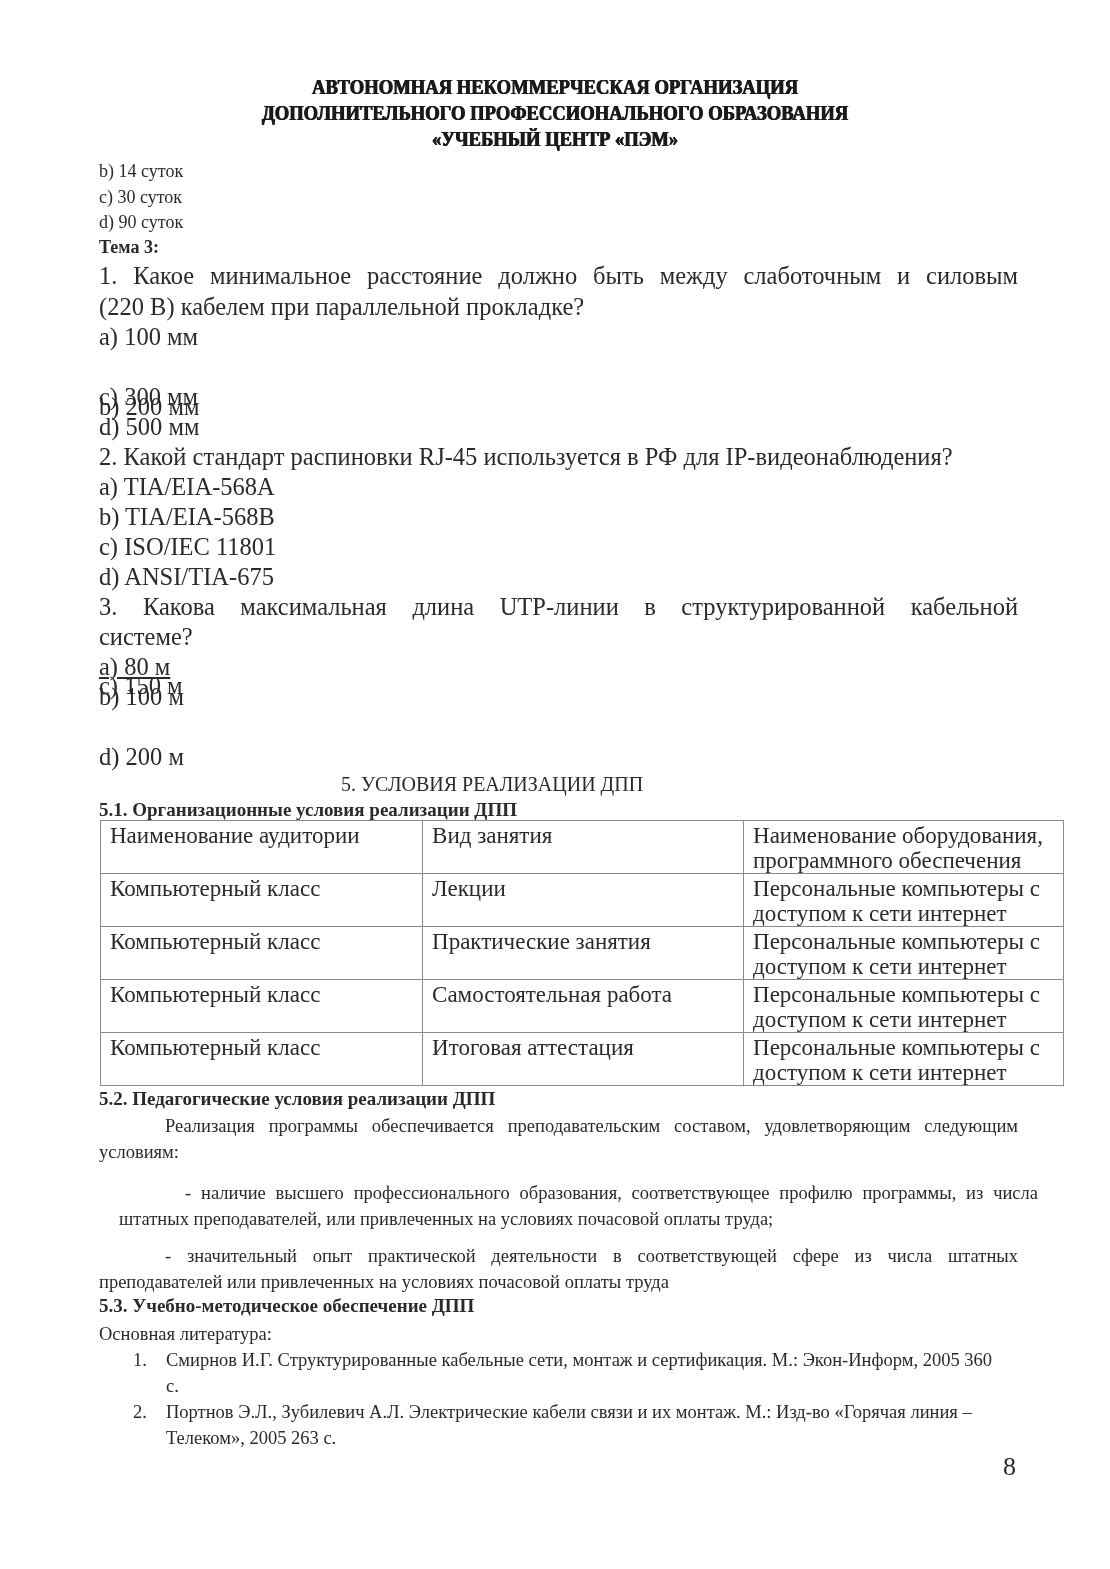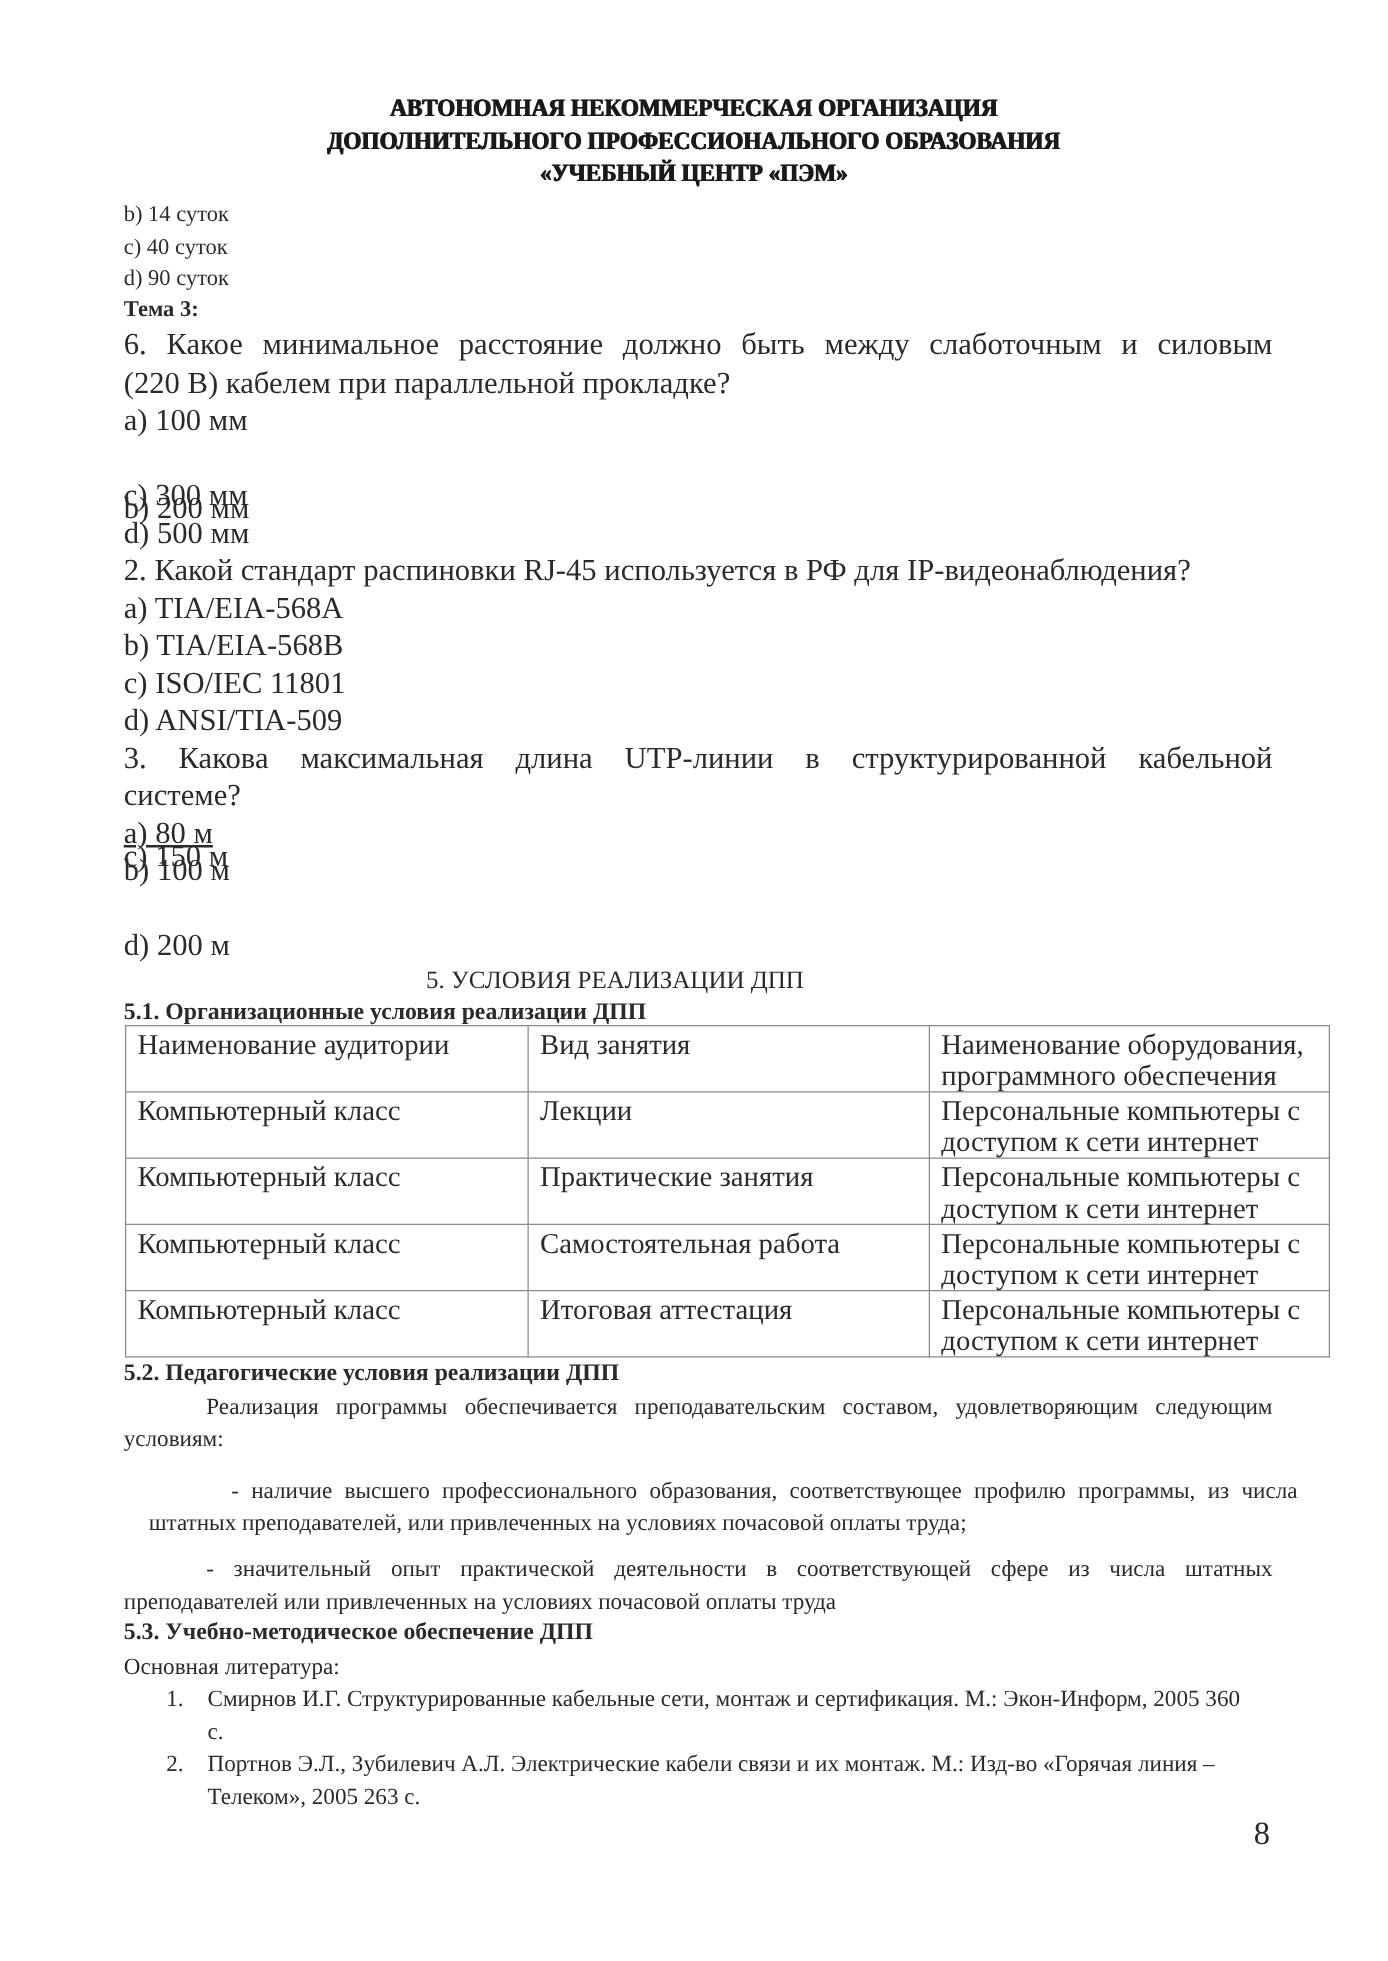--- a/index.html
+++ b/index.html
@@ -35,36 +35,36 @@
   .pagenum { left:1003px; top:1452px; font-size:26px; }
 </style>
 </head>
 <body>
 
 <div class="abs header-line" style="top:76px;">АВТОНОМНАЯ НЕКОММЕРЧЕСКАЯ ОРГАНИЗАЦИЯ</div>
 <div class="abs header-line" style="top:102px;">ДОПОЛНИТЕЛЬНОГО ПРОФЕССИОНАЛЬНОГО ОБРАЗОВАНИЯ</div>
 <div class="abs header-line" style="top:128px;">«УЧЕБНЫЙ ЦЕНТР «ПЭМ»</div>
 
 <div class="abs small" style="top:158px;">b) 14 суток</div>
-<div class="abs small" style="top:184px;">c) 40 суток</div>
+<div class="abs small" style="top:184px;">c) 30 суток</div>
 <div class="abs small" style="top:209px;">d) 90 суток</div>
 <div class="abs small bold" style="top:234px;">Тема 3:</div>
 
-<div class="abs big justify-line" style="top:261px;">6. Какое минимальное расстояние должно быть между слаботочным и силовым</div>
+<div class="abs big justify-line" style="top:261px;">1. Какое минимальное расстояние должно быть между слаботочным и силовым</div>
 <div class="abs big" style="top:292px;">(220 В) кабелем при параллельной прокладке?</div>
 <div class="abs big" style="top:322px;">a) 100 мм</div>
 <div class="abs big" style="top:352px;margin-top:40px;">b) 200 мм</div>
 <div class="abs big" style="top:382px;">c) 300 мм</div>
 <div class="abs big" style="top:412px;">d) 500 мм</div>
 
 <div class="abs big" style="top:442px;font-family:Liberation Serif, serif;">2. Какой стандарт распиновки RJ-45 используется в РФ для IP-видеонаблюдения?</div>
 <div class="abs big" style="top:472px;">a) TIA/EIA-568A</div>
 <div class="abs big" style="top:502px;">b) TIA/EIA-568B</div>
 <div class="abs big" style="top:532px;">c) ISO/IEC 11801</div>
-<div class="abs big" style="top:562px;">d) ANSI/TIA-509</div>
+<div class="abs big" style="top:562px;">d) ANSI/TIA-675</div>
 
 <div class="abs big justify-line" style="top:592px;">3. Какова максимальная длина UTP-линии в структурированной кабельной</div>
 <div class="abs big" style="top:622px;">системе?</div>
 <div class="abs big" style="top:652px;text-decoration:underline;">a) 80 м</div>
 <div class="abs big" style="top:682px;">b) 100 м</div>
 <div class="abs big" style="top:671px;">c) 150 м</div>
 <div class="abs big" style="top:742px;">d) 200 м</div>
 
 <div class="abs section-title" style="top:773px;">5. УСЛОВИЯ РЕАЛИЗАЦИИ ДПП</div>
 <div class="abs sub-title" style="top:799px;">5.1. Организационные условия реализации ДПП</div>

